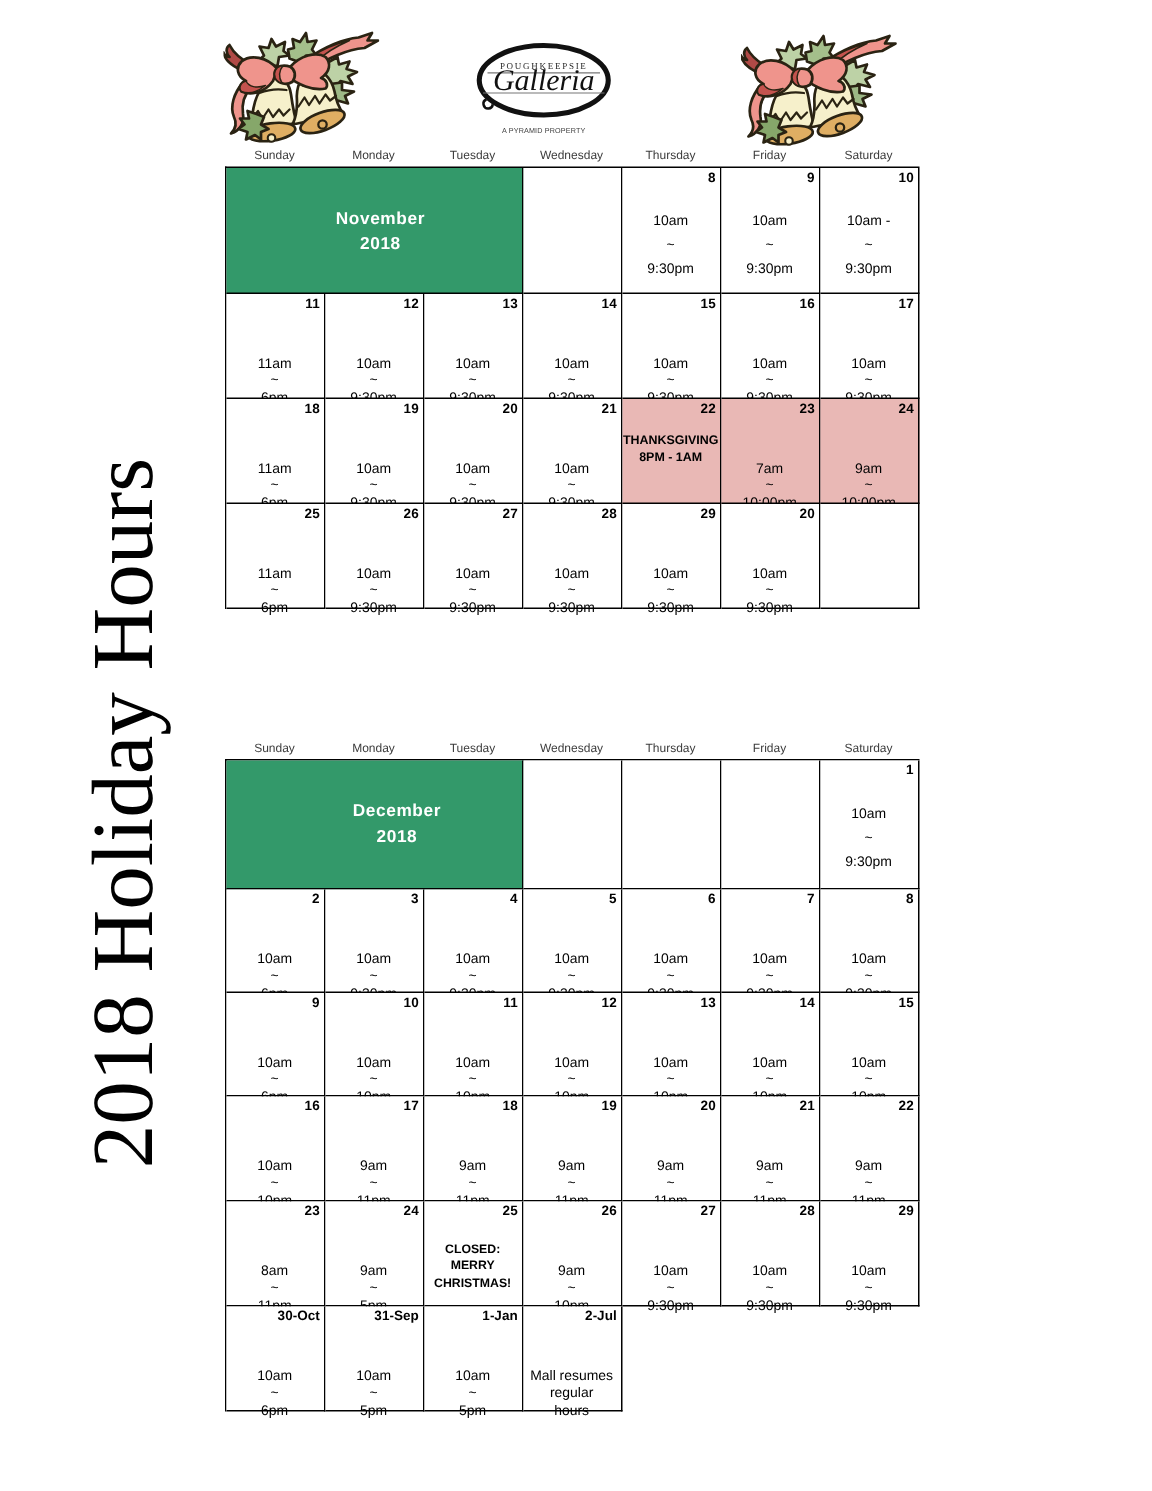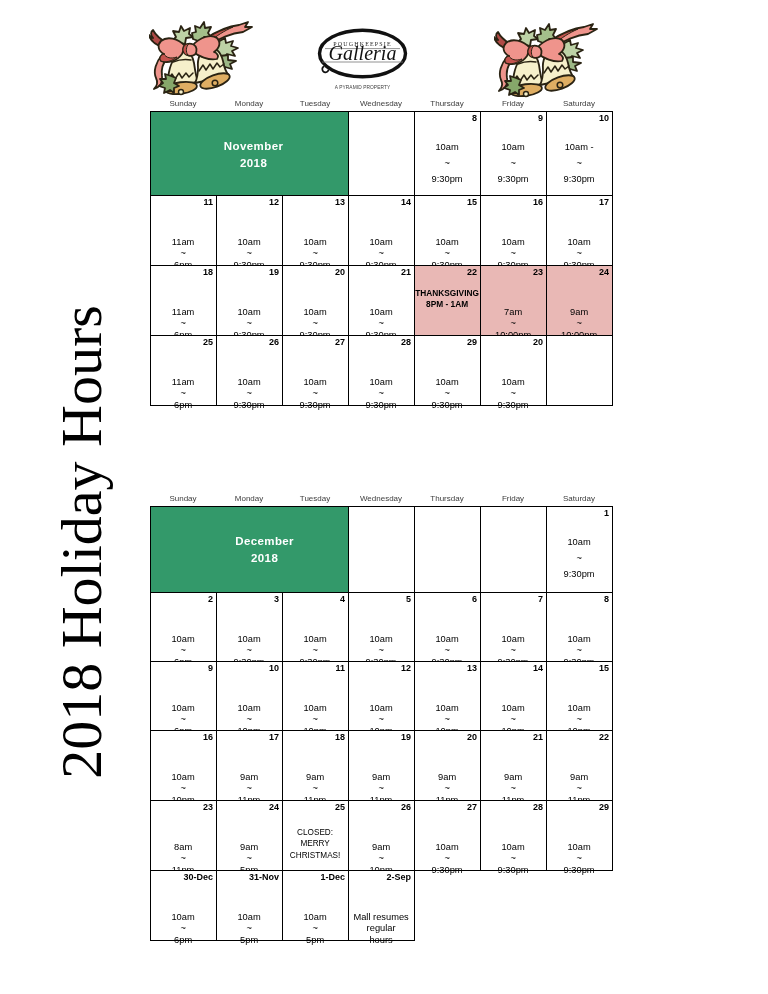--- a/index.html
+++ b/index.html
@@ -3,21 +3,21 @@
 <style>
 html,body{margin:0;padding:0;}
 body{width:768px;height:994px;background:#ffffff;position:relative;overflow:hidden;
   font-family:"Liberation Sans",sans-serif;}
 .cell{position:absolute;box-sizing:border-box;border-right:1.4px solid #000;border-bottom:1.4px solid #000;background:#fff;}
 .cell .dn{position:absolute;top:1.2px;right:2.5px;font-weight:bold;font-size:9px;color:#000;}
 .cell .hrs{position:absolute;left:0;right:0;top:41px;text-align:center;font-size:9.3px;line-height:11.8px;color:#000;}
 .cell .hrs1{position:absolute;left:0;right:0;top:27.4px;text-align:center;font-size:9.3px;line-height:16px;color:#000;}
 .cell .hrsd1{position:absolute;left:0;right:0;top:27px;text-align:center;font-size:9.3px;line-height:16px;color:#000;}
 .cell .hrsb{position:absolute;left:0;right:0;top:22.3px;text-align:center;font-weight:bold;font-size:8.3px;line-height:11.4px;color:#000;}
-.cell .hrsc{position:absolute;left:0;right:0;top:26.2px;text-align:center;font-weight:normal;font-size:8.2px;line-height:11.4px;color:#000;}
+.cell .hrsc{position:absolute;left:0;right:0;top:26.2px;text-align:center;font-weight:bold;font-size:8.2px;line-height:11.4px;color:#000;}
 .green{background:#33996a;}
 .pink{background:#e9b8b5;}
 .gtxt{position:absolute;left:0;right:0;text-align:center;color:#fff;font-weight:bold;font-size:11.5px;line-height:17px;letter-spacing:0.4px;}
 .dayname{position:absolute;width:66px;text-align:center;font-size:8px;color:#3c3c3c;}
 .tablebox{position:absolute;box-sizing:content-box;border-left:1.4px solid #000;border-top:1.4px solid #000;}
 </style></head><body>
 
 <div style="position:absolute;left:-168.5px;top:512px;width:500px;height:60px;transform:rotate(-90deg);text-align:center;font-family:'Liberation Serif',serif;font-size:58px;line-height:60px;color:#000;white-space:nowrap;">2018 Holiday Hours</div>
 
 <svg style="position:absolute;left:149px;top:19px" width="104" height="80" viewBox="0 0 104 80">
@@ -345,28 +345,28 @@
     </div>
     <div class="cell " style="left:330px;top:294px;width:66px;height:70px;">
       <div class="dn">28</div>
       <div class="hrs">10am<br>~<br>9:30pm</div>
     </div>
     <div class="cell " style="left:396px;top:294px;width:66px;height:70px;">
       <div class="dn">29</div>
       <div class="hrs">10am<br>~<br>9:30pm</div>
     </div>
 <div class="cell " style="left:0px;top:364px;width:66px;height:70px;">
-      <div class="dn">30-Dec</div>
+      <div class="dn">30-Oct</div>
       <div class="hrs">10am<br>~<br>6pm</div>
     </div>
     <div class="cell " style="left:66px;top:364px;width:66px;height:70px;">
-      <div class="dn">31-Nov</div>
+      <div class="dn">31-Sep</div>
       <div class="hrs">10am<br>~<br>5pm</div>
     </div>
     <div class="cell " style="left:132px;top:364px;width:66px;height:70px;">
-      <div class="dn">1-Dec</div>
+      <div class="dn">1-Jan</div>
       <div class="hrs">10am<br>~<br>5pm</div>
     </div>
     <div class="cell " style="left:198px;top:364px;width:66px;height:70px;">
-      <div class="dn">2-Sep</div>
+      <div class="dn">2-Jul</div>
       <div class="hrs">Mall resumes<br>regular<br>hours</div>
     </div>
 </div>
 
 </body></html>

